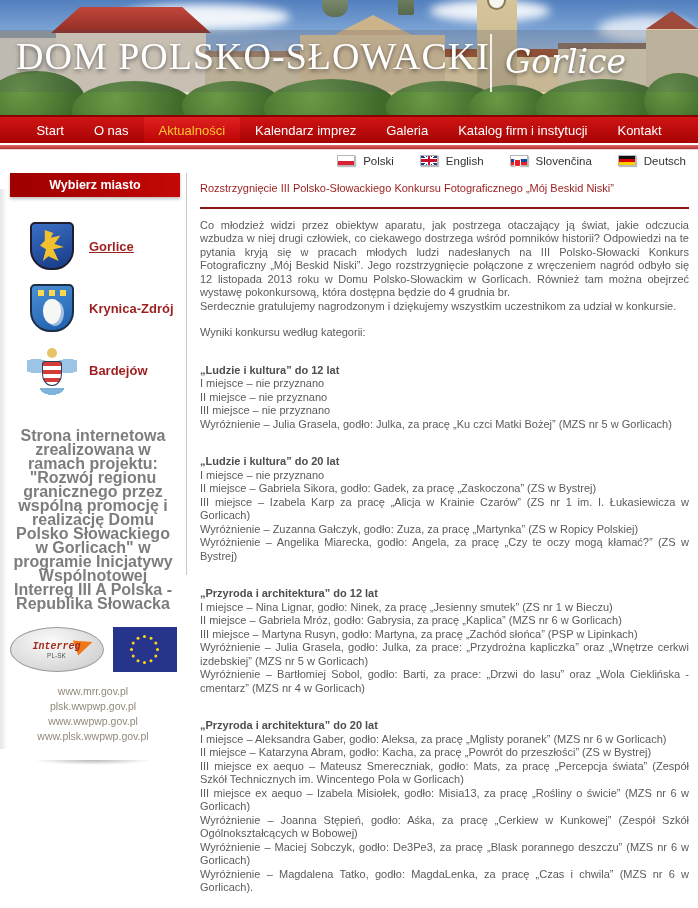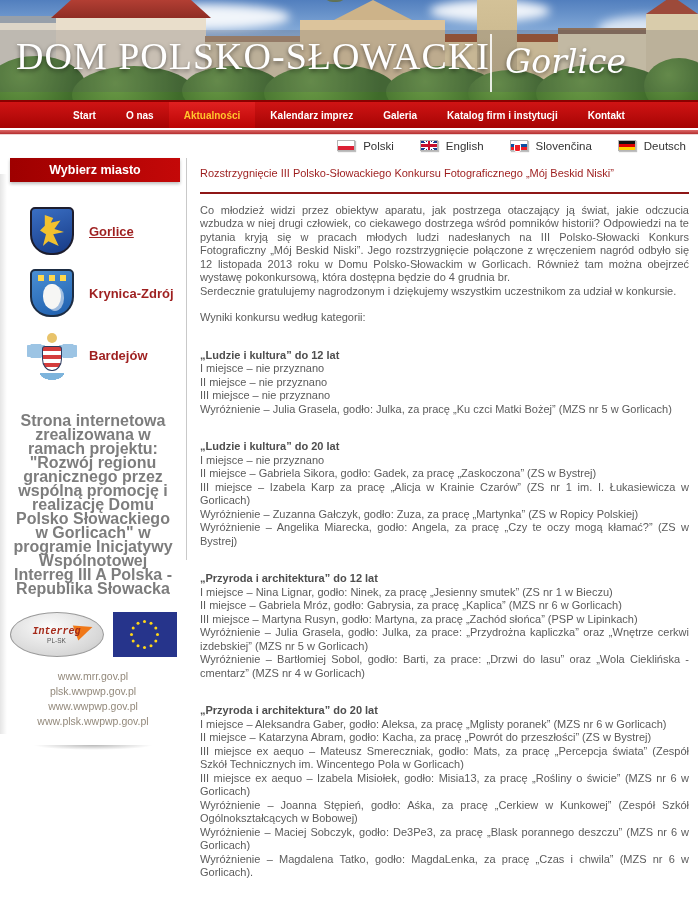--- a/index.html
+++ b/index.html
@@ -2,21 +2,21 @@
 <html lang="pl"><head>
 <meta charset="utf-8">
 <title>Dom Polsko-Słowacki Gorlice</title>
 <style>
   * { box-sizing: border-box; margin: 0; padding: 0; }
   html,body { background:#fff; }
   body { width:698px; margin:0 auto; font-family:"Liberation Sans",sans-serif; }
   .page { width:698px; min-height:908px; background:#fff; overflow:hidden; }
 
   
-  .header { position:relative; height:100px; overflow:hidden;
+  .header { position:relative; height:115px; overflow:hidden;
     background:linear-gradient(180deg,#527fbe 0%,#7ba3d4 26%,#aac4e0 52%,#d9e3ee 72%,#e8e9e6 100%); }
   .cloud { position:absolute; background:rgba(255,255,255,.9); border-radius:50%; filter:blur(5px); }
   .c1 { left:120px; top:4px; width:170px; height:26px; }
   .c2 { left:430px; top:0px; width:120px; height:22px; }
   .c3 { left:598px; top:16px; width:95px; height:26px; opacity:.8; }
   .bldg { position:absolute; bottom:0; }
   .win { background-image:repeating-linear-gradient(90deg, rgba(92,70,48,.4) 0 6px, transparent 6px 21px);
          background-size:100% 46px; background-position:0 bottom; background-repeat:no-repeat; }
   .b1 { left:0; width:58px; height:84px; background:#ddd6c8; border-top:7px solid #97a0aa; }
   .b2 { left:56px; width:150px; height:82px; background:#e9decb; }
@@ -53,22 +53,22 @@
   .site-title { position:absolute; left:16px; top:34px; font-family:"Liberation Serif",serif;
     font-size:38px; font-weight:400; color:#fff; letter-spacing:1px; text-shadow:0 2px 4px rgba(0,0,0,.5);
     white-space:nowrap; }
   .title-divider { position:absolute; left:490px; top:34px; width:2px; height:58px; background:rgba(255,255,255,.85); }
   .site-sub { position:absolute; left:505px; top:42px; font-family:"DejaVu Serif",serif; font-style:italic;
     font-size:33px; color:#fff; text-shadow:0 2px 4px rgba(0,0,0,.5); }
 
   
   .nav { height:28px; background:linear-gradient(#d01414,#a60404); border-top:2px solid #8c0000;
     display:flex; align-items:stretch; justify-content:center; }
-  .nav-item { display:flex; align-items:center; padding:4px 15px; color:#fff; font-weight:bold;
-    font-size:10px; cursor:pointer; white-space:nowrap; }
+  .nav-item { display:flex; align-items:center; padding:4px 15px; color:#fff; font-weight:normal;
+    font-size:13px; cursor:pointer; white-space:nowrap; }
   .nav-item.active { background:linear-gradient(#e02020,#bb0505); color:#ffc62e; }
   .sep-a { height:2px; background:#fff; }
   .sep-b { height:4px; background:linear-gradient(#df6a6a,#b32e2e); }
   .sep-c { height:1px; background:#eed6d6; }
 
   
   .langs { display:flex; justify-content:flex-end; align-items:center; gap:26px; padding:5px 12px 4px 0; }
   .lang { display:flex; align-items:flex-start; gap:8px; font-size:11.5px; color:#333; cursor:pointer; }
   .flag { width:18px; height:11px; border:1px solid #b5b5b5; position:relative; flex:none;
     box-shadow:1px 1px 1px rgba(0,0,0,.25); background:#eee; }

